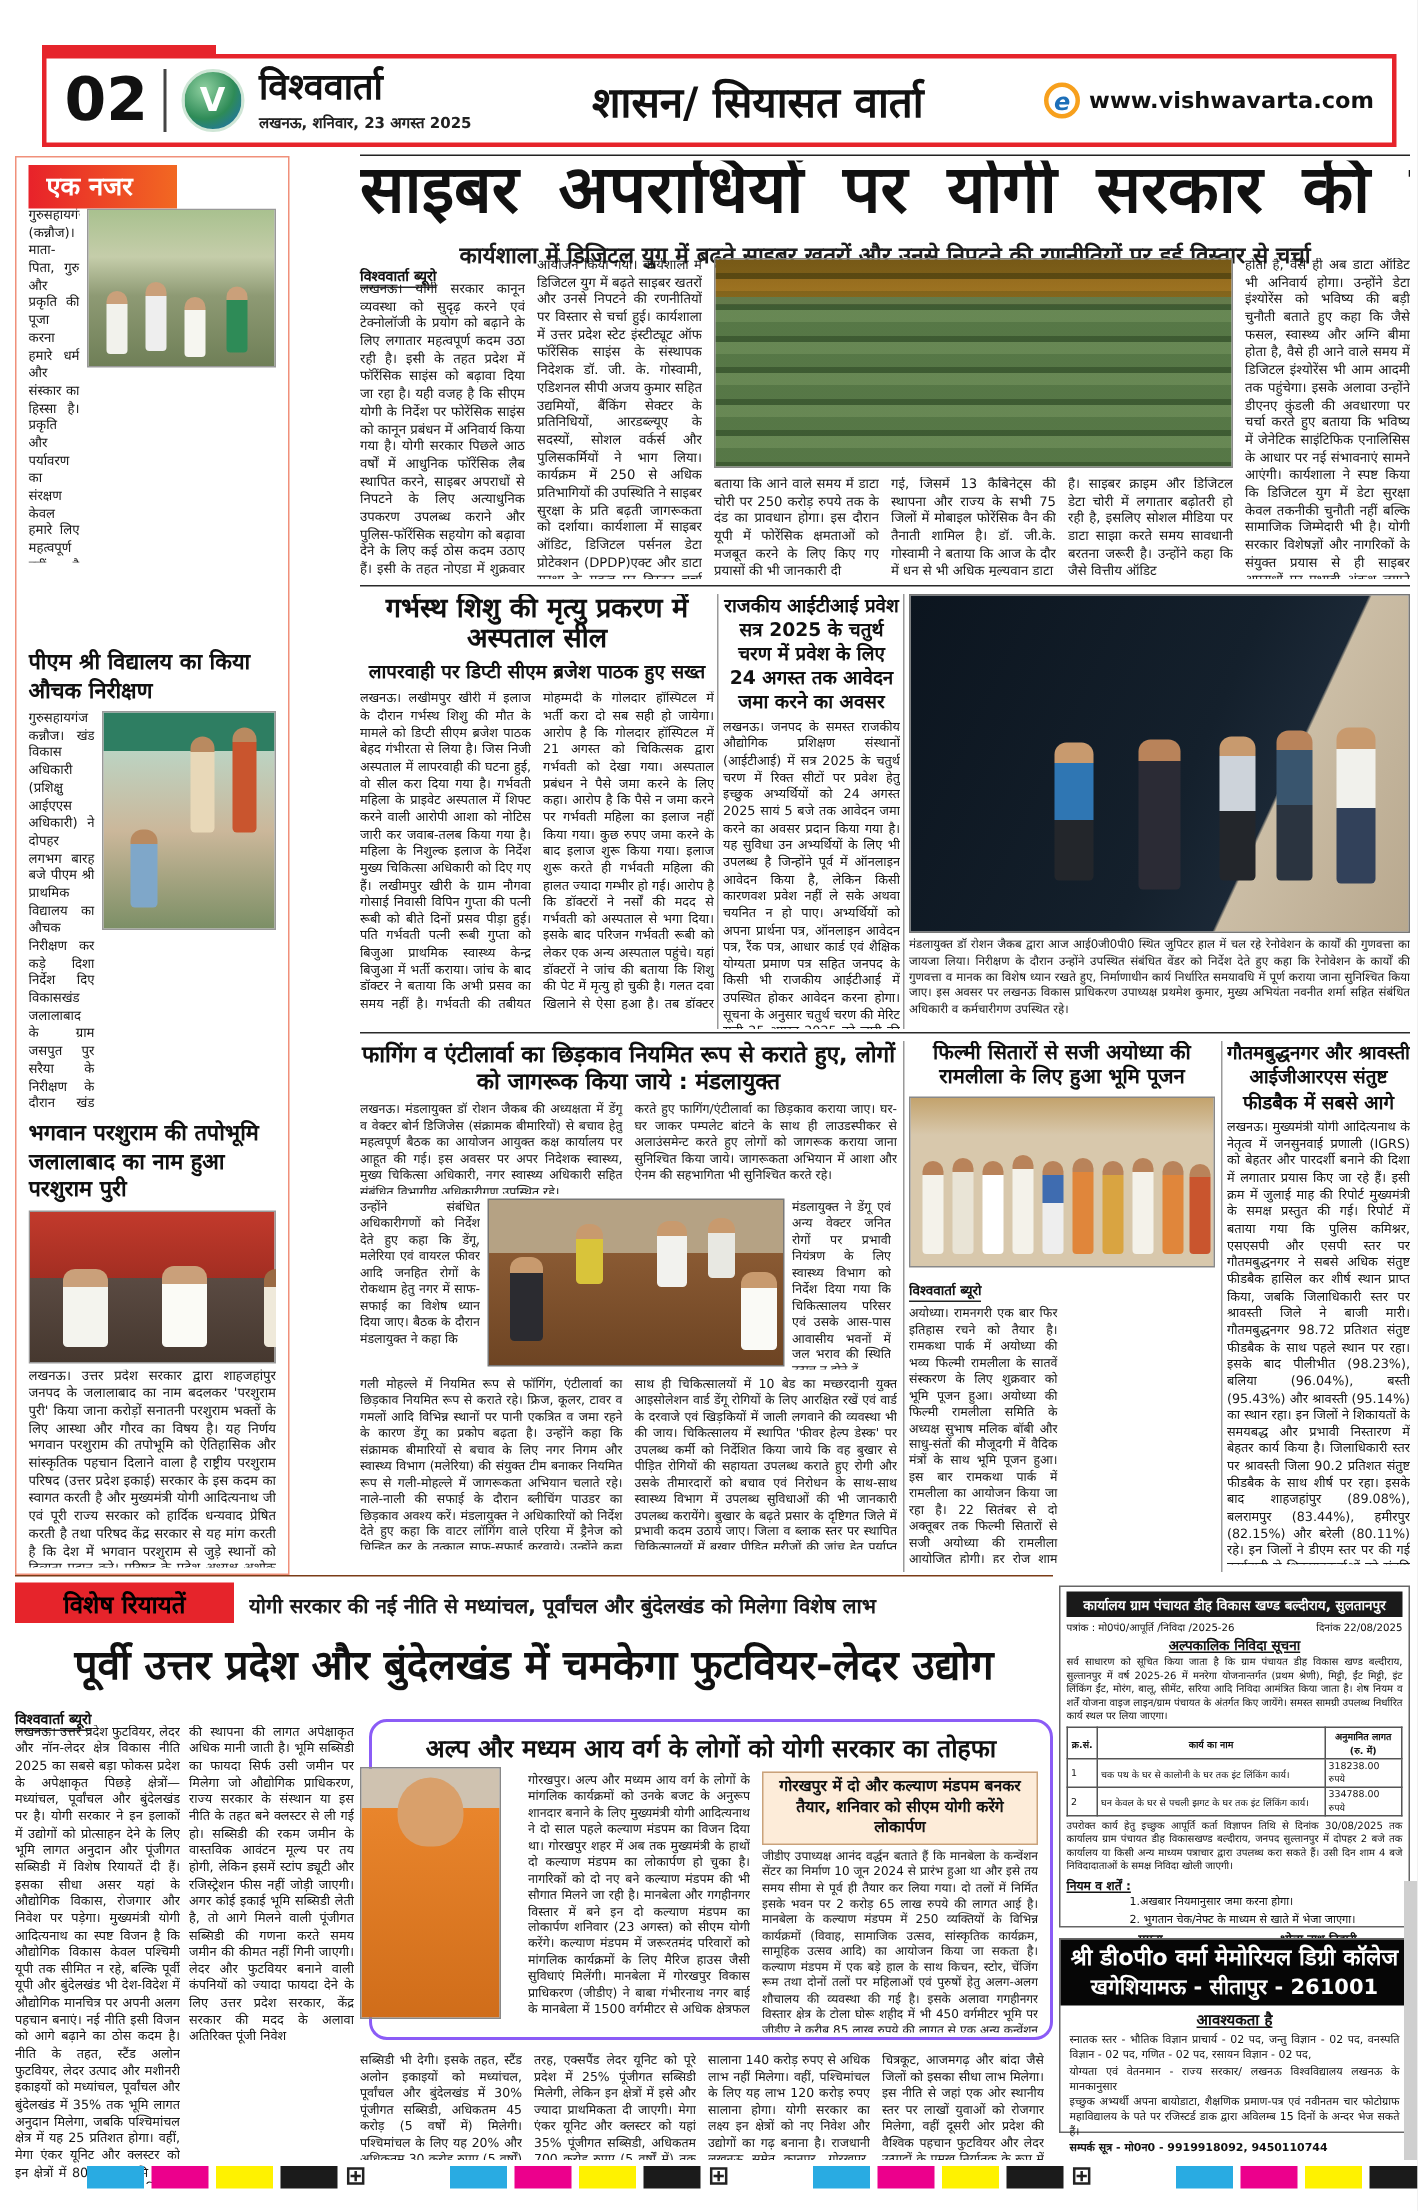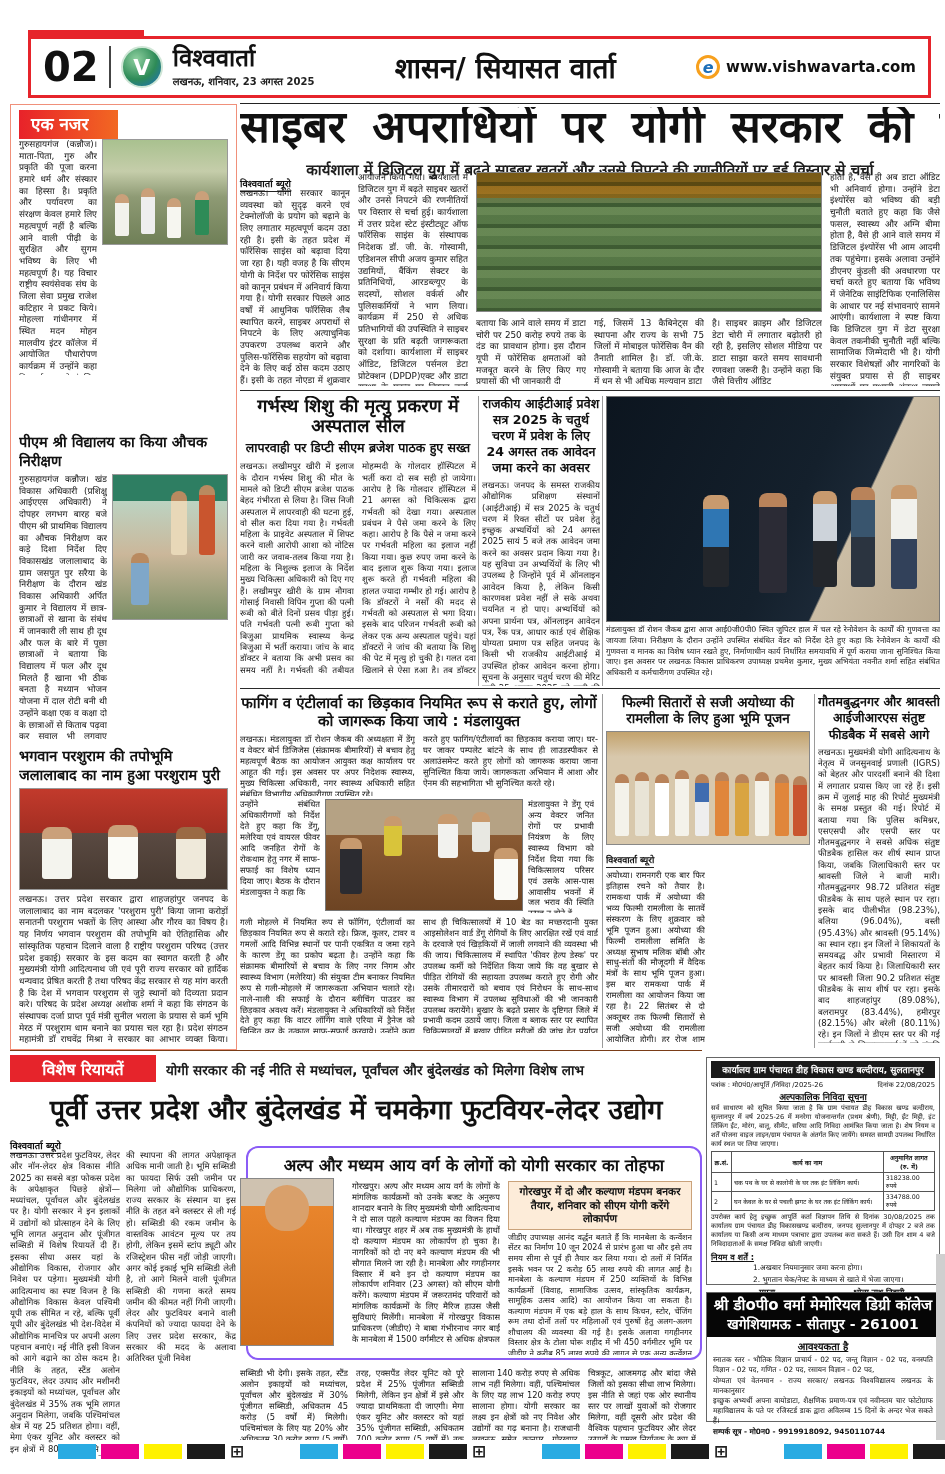--- a/index.html
+++ b/index.html
@@ -16,21 +16,21 @@
   .hdr-sep{width:2px;height:42px;background:#444;}
   .logo{width:42px;height:42px;border-radius:50%;background:radial-gradient(circle at 35% 30%,#8fd0a0,#2e8b57 55%,#1d6fb8 95%);
         display:flex;align-items:center;justify-content:center;color:#fff;font-weight:700;font-size:22px;border:2px solid #cfe6d6;box-sizing:border-box;}
   .pname{font-size:24px;font-weight:700;line-height:1.05;}
   .pedition{font-size:10px;font-weight:700;color:#222;margin-top:2px;}
   .sect{flex:1;text-align:center;font-size:28px;font-weight:700;}
   .site{display:flex;align-items:center;gap:6px;font-size:15px;font-weight:700;}
   .eicon{width:24px;height:24px;border-radius:50%;border:3px solid #f7a01d;color:#1d6fb8;font-weight:700;font-style:italic;
          font-size:16px;display:flex;align-items:center;justify-content:center;box-sizing:border-box;}
   
-  .sbar{left:10px;top:104px;width:227px;height:946px;border:1.5px solid #f0907a;box-sizing:border-box;padding:34px 8px 4px 8px;}
+  .sbar{left:10px;top:104px;width:183px;height:946px;border:1.5px solid #f0907a;box-sizing:border-box;padding:34px 8px 4px 8px;}
   .sbar-label{position:absolute;left:8px;top:5px;background:linear-gradient(90deg,#e8222a,#f26822);color:#fff;
               font-size:17px;font-weight:700;padding:2px 30px 4px 12px;}
   .s-art{overflow:hidden;margin-bottom:6px;}
   .s-h{font-size:14.5px;font-weight:700;line-height:1.28;margin:2px 0 4px 0;}
   .s-ph{border:1px solid #999;box-sizing:border-box;}
   .ph-tree{background:linear-gradient(180deg,#a9c18f 0%,#c5cdaa 30%,#8e9a74 55%,#6f7f57 100%);position:relative;}
   .ph-school{background:linear-gradient(180deg,#2e7e62 0%,#2e7e62 18%,#bcd3c2 18%,#cbb79a 55%,#7c8f66 100%);position:relative;}
   .ph-sofa{background:linear-gradient(180deg,#c23a2c 0%,#a32e22 44%,#5a4a42 44%,#46382f 100%);position:relative;}
   .pfig{position:absolute;border-radius:8px 8px 3px 3px;}
   
@@ -47,21 +47,21 @@
   .hrule{background:#2a2a2a;height:1px;}
   .vrule{background:#9a9a9a;width:1px;}
   .mid-h{font-size:18px;font-weight:700;text-align:center;line-height:1.12;}
   .mid-sub{font-size:12.5px;font-weight:700;text-align:center;margin-top:3px;}
   .iti-h{font-size:12.5px;font-weight:700;text-align:center;line-height:1.28;}
   .capt{font-size:7.8px;line-height:1.38;text-align:justify;color:#161616;overflow:hidden;}
   .fog-h{font-size:15px;font-weight:700;text-align:center;line-height:1.2;}
   .ram-h{font-size:13.5px;font-weight:700;text-align:center;line-height:1.22;}
   .igrs-h{font-size:12.5px;font-weight:700;text-align:center;line-height:1.3;}
   
-  .tagbox{background:#e6242b;color:#ffffff;font-size:16px;font-weight:700;display:flex;align-items:center;justify-content:center;}
+  .tagbox{background:#e6242b;color:#000000;font-size:16px;font-weight:700;display:flex;align-items:center;justify-content:center;}
   .bannertxt{font-size:13.5px;font-weight:700;color:#1a1a1a;}
   .spec-h{font-size:27px;font-weight:700;text-align:center;}
   .obox{border:2px solid #8b5cf6;border-radius:12px;background:#fff;box-sizing:border-box;padding:5px 8px;}
   .obox-h{font-size:16.5px;font-weight:700;text-align:center;}
   .peach-h{background:#fdecd9;border:1px solid #caa27a;font-size:10.5px;font-weight:700;text-align:center;line-height:1.3;padding:3px 4px;}
   
   .tender{border:1.5px solid #666;box-sizing:border-box;padding:3px 4px;background:#fff;}
   .t-head{background:#1a1a1a;color:#fff;font-size:9px;font-weight:700;text-align:center;padding:2px 1px;}
   .t-meta{display:flex;justify-content:space-between;font-size:6.8px;margin-top:2px;}
   .t-title{font-size:9px;font-weight:700;text-align:center;text-decoration:underline;margin:1px 0;}
@@ -147,21 +147,21 @@
     <div class="main-sub nw">कार्यशाला में डिजिटल युग में बढ़ते साइबर खतरों और उनसे निपटने की रणनीतियों पर हुई विस्तार से चर्चा</div>
   </div>
 
   <div class="abs" style="left:240px;top:172px;width:700px;height:214px;">
     <div class="abs" style="left:0;top:0;"><span class="byline">विश्ववार्ता ब्यूरो</span></div>
     <div class="abs bodytxt" style="left:0;top:16px;width:110px;height:198px;">लखनऊ। योगी सरकार कानून व्यवस्था को सुदृढ़ करने एवं टेक्नोलॉजी के प्रयोग को बढ़ाने के लिए लगातार महत्वपूर्ण कदम उठा रही है। इसी के तहत प्रदेश में फॉरेंसिक साइंस को बढ़ावा दिया जा रहा है। यही वजह है कि सीएम योगी के निर्देश पर फोरेंसिक साइंस को कानून प्रबंधन में अनिवार्य किया गया है। योगी सरकार पिछले आठ वर्षों में आधुनिक फॉरेंसिक लैब स्थापित करने, साइबर अपराधों से निपटने के लिए अत्याधुनिक उपकरण उपलब्ध कराने और पुलिस-फॉरेंसिक सहयोग को बढ़ावा देने के लिए कई ठोस कदम उठाए हैं। इसी के तहत नोएडा में शुक्रवार को साइबर क्राइम को लेकर जागरूकता बढ़ाने के उद्देश्य से कार्यशाला का</div>
     <div class="abs bodytxt" style="left:118px;top:0;width:110px;height:214px;">आयोजन किया गया। कार्यशाला में डिजिटल युग में बढ़ते साइबर खतरों और उनसे निपटने की रणनीतियों पर विस्तार से चर्चा हुई। कार्यशाला में उत्तर प्रदेश स्टेट इंस्टीट्यूट ऑफ फॉरेंसिक साइंस के संस्थापक निदेशक डॉ. जी. के. गोस्वामी, एडिशनल सीपी अजय कुमार सहित उद्यमियों, बैंकिंग सेक्टर के प्रतिनिधियों, आरडब्ल्यूए के सदस्यों, सोशल वर्कर्स और पुलिसकर्मियों ने भाग लिया। कार्यक्रम में 250 से अधिक प्रतिभागियों की उपस्थिति ने साइबर सुरक्षा के प्रति बढ़ती जागरूकता को दर्शाया। कार्यशाला में साइबर ऑडिट, डिजिटल पर्सनल डेटा प्रोटेक्शन (DPDP)एक्ट और डाटा सुरक्षा के महत्व पर विस्तृत चर्चा हुई। विशेषज्ञों ने</div>
     <div class="abs ph-aud" style="left:236px;top:0;width:346px;height:140px;"></div>
     <div class="abs bodytxt" style="left:236px;top:146px;width:110px;height:66px;">बताया कि आने वाले समय में डाटा चोरी पर 250 करोड़ रुपये तक के दंड का प्रावधान होगा। इस दौरान यूपी में फोरेंसिक क्षमताओं को मजबूत करने के लिए किए गए प्रयासों की भी जानकारी दी</div>
     <div class="abs bodytxt" style="left:354px;top:146px;width:110px;height:66px;">गई, जिसमें 13 कैबिनेट्स की स्थापना और राज्य के सभी 75 जिलों में मोबाइल फोरेंसिक वैन की तैनाती शामिल है। डॉ. जी.के. गोस्वामी ने बताया कि आज के दौर में धन से भी अधिक मूल्यवान डाटा</div>
-    <div class="abs bodytxt" style="left:472px;top:146px;width:110px;height:66px;">है। साइबर क्राइम और डिजिटल डेटा चोरी में लगातार बढ़ोतरी हो रही है, इसलिए सोशल मीडिया पर डाटा साझा करते समय सावधानी रणवशा जरूरी है। उन्होंने कहा कि जैसे वित्तीय ऑडिट</div>
+    <div class="abs bodytxt" style="left:472px;top:146px;width:110px;height:66px;">है। साइबर क्राइम और डिजिटल डेटा चोरी में लगातार बढ़ोतरी हो रही है, इसलिए सोशल मीडिया पर डाटा साझा करते समय सावधानी बरतना जरूरी है। उन्होंने कहा कि जैसे वित्तीय ऑडिट</div>
     <div class="abs bodytxt" style="left:590px;top:0;width:110px;height:214px;">होता है, वैसे ही अब डाटा ऑडिट भी अनिवार्य होगा। उन्होंने डेटा इंश्योरेंस को भविष्य की बड़ी चुनौती बताते हुए कहा कि जैसे फसल, स्वास्थ्य और अग्नि बीमा होता है, वैसे ही आने वाले समय में डिजिटल इंश्योरेंस भी आम आदमी तक पहुंचेगा। इसके अलावा उन्होंने डीएनए कुंडली की अवधारणा पर चर्चा करते हुए बताया कि भविष्य में जेनेटिक साइंटिफिक एनालिसिस के आधार पर नई संभावनाएं सामने आएंगी। कार्यशाला ने स्पष्ट किया कि डिजिटल युग में डेटा सुरक्षा केवल तकनीकी चुनौती नहीं बल्कि सामाजिक जिम्मेदारी भी है। योगी सरकार विशेषज्ञों और नागरिकों के संयुक्त प्रयास से ही साइबर अपराधों पर प्रभावी अंकुश लगाने की दिशा में लगातार काम कर रही है।</div>
   </div>
 
   <div class="abs hrule" style="left:240px;top:390px;width:700px;"></div>
 
   <div class="abs" style="left:240px;top:396px;width:236px;height:290px;overflow:hidden;">
     <div class="mid-h">गर्भस्थ शिशु की मृत्यु प्रकरण में अस्पताल सील</div>
     <div class="mid-sub">लापरवाही पर डिप्टी सीएम ब्रजेश पाठक हुए सख्त</div>
     <div style="display:flex;gap:8px;margin-top:5px;">
       <div class="bodytxt" style="width:114px;height:212px;font-size:8.5px;">लखनऊ। लखीमपुर खीरी में इलाज के दौरान गर्भस्थ शिशु की मौत के मामले को डिप्टी सीएम ब्रजेश पाठक बेहद गंभीरता से लिया है। जिस निजी अस्पताल में लापरवाही की घटना हुई, वो सील करा दिया गया है। गर्भवती महिला के प्राइवेट अस्पताल में शिफ्ट करने वाली आरोपी आशा को नोटिस जारी कर जवाब-तलब किया गया है। महिला के निशुल्क इलाज के निर्देश मुख्य चिकित्सा अधिकारी को दिए गए हैं। लखीमपुर खीरी के ग्राम नौगवा गोसाई निवासी विपिन गुप्ता की पत्नी रूबी को बीते दिनों प्रसव पीड़ा हुई। पति गर्भवती पत्नी रूबी गुप्ता को बिजुआ प्राथमिक स्वास्थ्य केन्द्र बिजुआ में भर्ती कराया। जांच के बाद डॉक्टर ने बताया कि अभी प्रसव का समय नहीं है। गर्भवती की तबीयत बिगड़ने पर रेफर कर दिया। इसी दौरान विपिन की साली ने आशा बहू दीपा से संपर्क किया। आरोप है कि आशा बहू दीपा ने कहा कि गर्भवती को</div>

